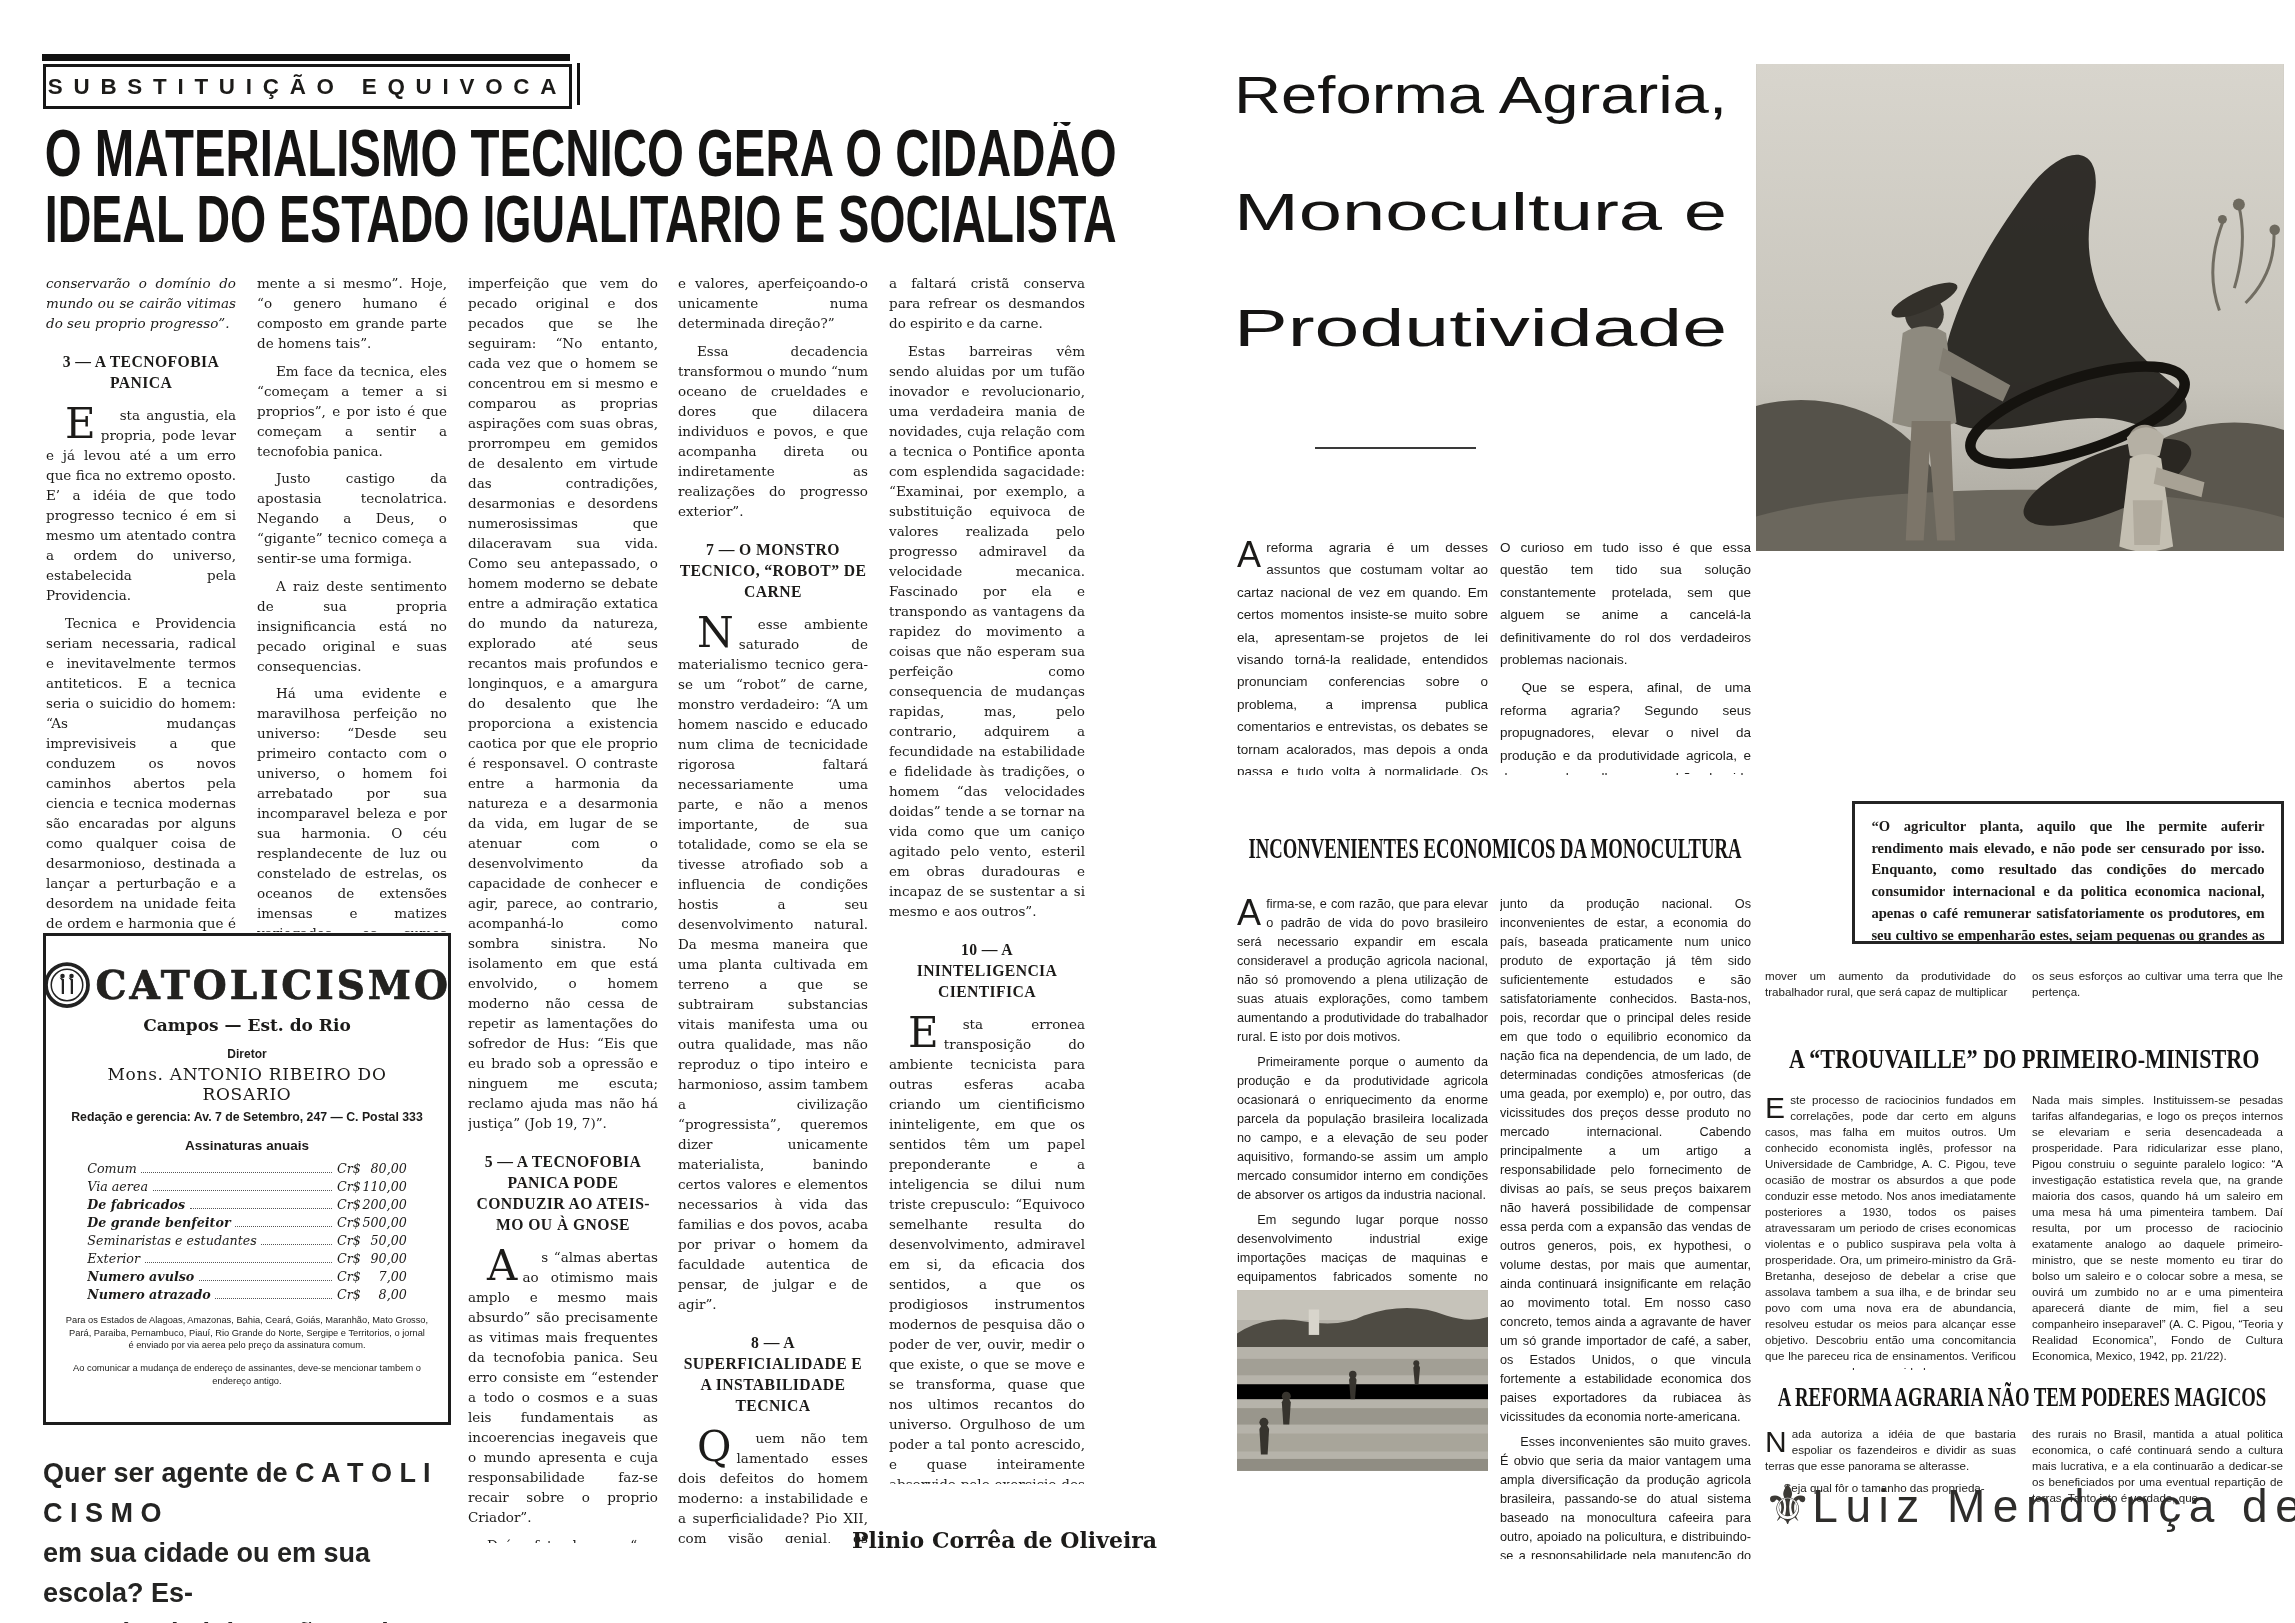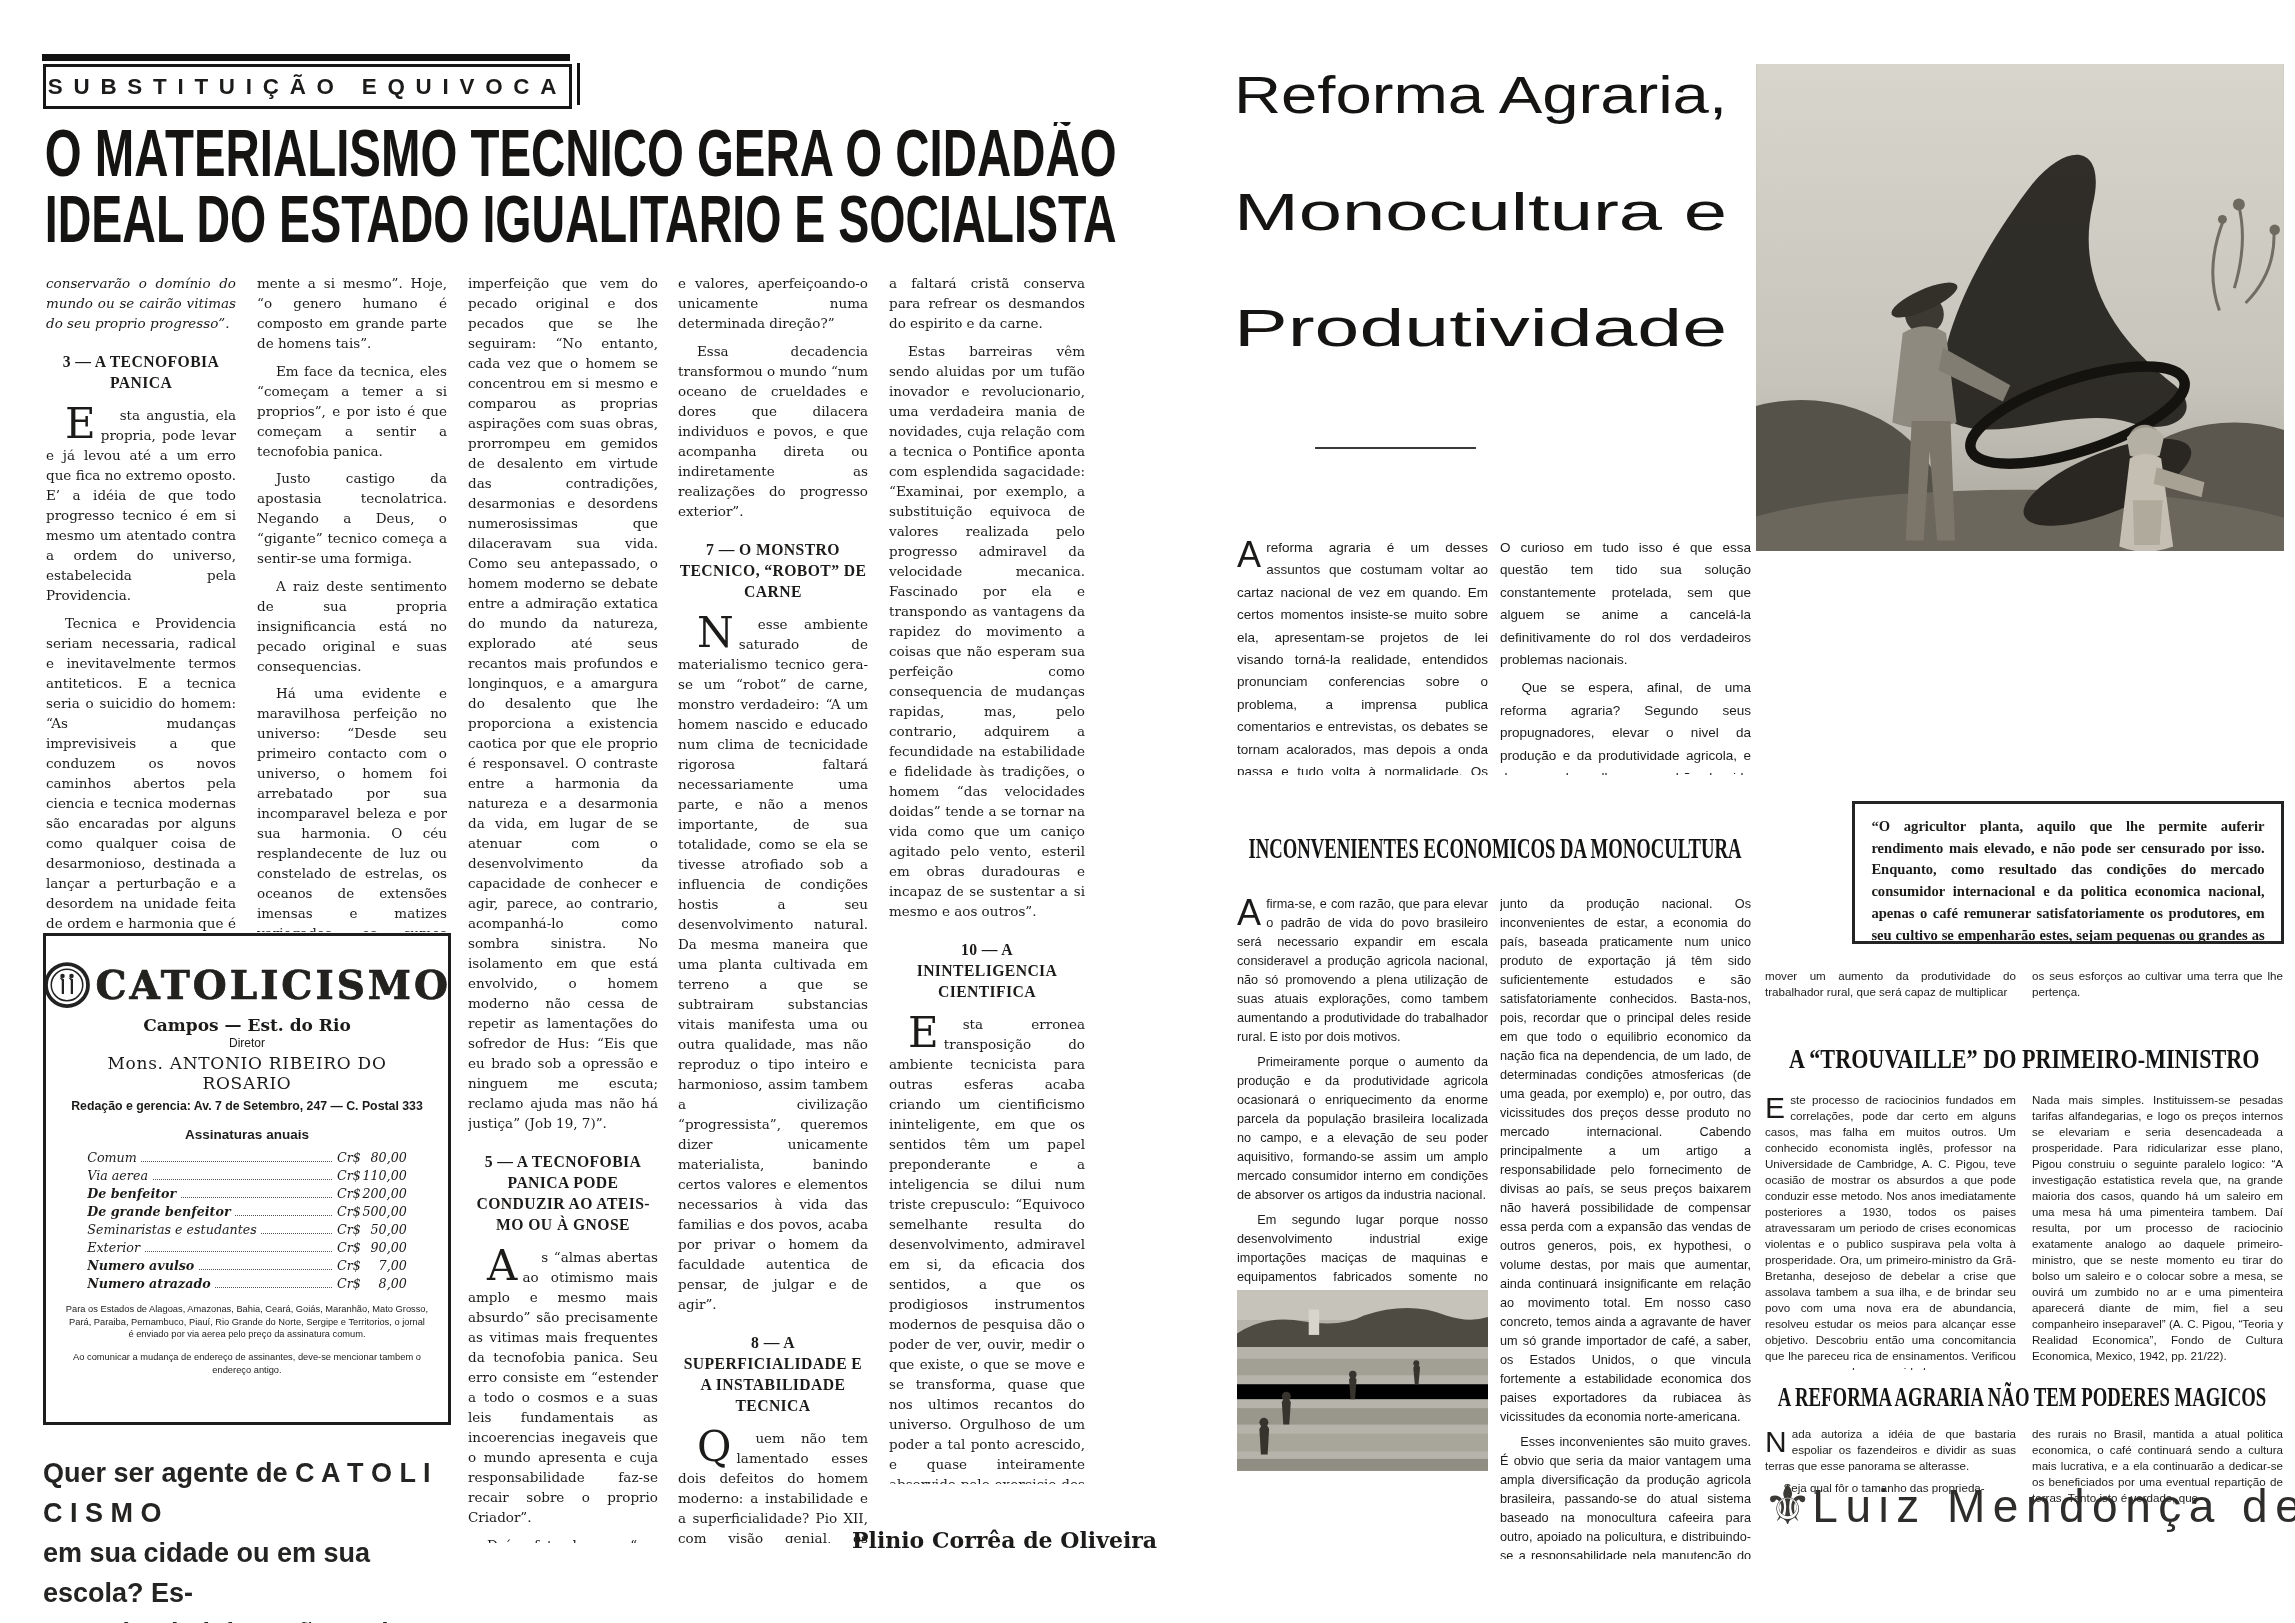--- a/index.html
+++ b/index.html
@@ -24,21 +24,21 @@
   .colsig{font-weight:700;font-size:22px;text-align:center;margin-top:19.4px;white-space:nowrap;}
   
   .adbox{position:absolute;left:43px;top:933px;width:408px;height:492px;border:3px solid #1d1d1d;
          padding:19.4px 19.4px 7.5px 19.4px;box-sizing:border-box;text-align:center;overflow:hidden;}
   .adlogo{display:flex;align-items:center;justify-content:center;gap:4.5px;margin-top:6px;}
   .adlogo .seal{width:48px;height:48px;flex:0 0 auto;}
   .adlogo .wordmark{font-family:"DejaVu Serif",serif;font-weight:700;font-size:39px;letter-spacing:3px;
                     color:#23221f;-webkit-text-stroke:0.7px #1a1a1a;}
   .adl1{font-weight:700;font-size:18.7px;letter-spacing:0.7px;margin-top:19.4px;}
   .adl2{font-weight:700;font-size:17px;margin-top:6px;}
-  .adl3{font-family:"Liberation Sans",sans-serif;font-weight:400;font-size:12px;margin-top:1px;}
+  .adl3{font-family:"Liberation Sans",sans-serif;font-weight:700;font-size:12px;margin-top:12px;}
   .adl4{font-size:17px;margin-top:3px;letter-spacing:0.7px;}
   .adl5{font-family:"Liberation Sans",sans-serif;font-weight:700;font-size:12.3px;margin-top:6px;}
   .adsub{font-family:"Liberation Sans",sans-serif;font-weight:700;font-size:13.5px;margin:13.5px 0 7.5px 0;}
   .rates{width:88%;margin:0 auto;text-align:left;font-style:italic;}
   .rate-row{display:flex;align-items:baseline;font-size:12.7px;line-height:18px;}
   .rate-row .lbl{white-space:nowrap;}
   .rate-row .lbl.b{font-weight:700;}
   .rate-row .leader{flex:1;border-bottom:1.5px dotted #555;margin:0 4.5px 3px 4.5px;}
   .rate-row .cur{white-space:nowrap;}
   .rate-row .val{width:46px;text-align:right;}
@@ -142,21 +142,21 @@
             <span class="cur">Cr$</span>
             <span class="val">80,00</span>
           </div>
           <div class="rate-row">
             <span class="lbl">Via aerea</span>
             <span class="leader"></span>
             <span class="cur">Cr$</span>
             <span class="val">110,00</span>
           </div>
           <div class="rate-row">
-            <span class="lbl b">De benfeitor</span>
+            <span class="lbl b">De fabricados</span>
             <span class="leader"></span>
             <span class="cur">Cr$</span>
             <span class="val">200,00</span>
           </div>
           <div class="rate-row">
             <span class="lbl b">De grande benfeitor</span>
             <span class="leader"></span>
             <span class="cur">Cr$</span>
             <span class="val">500,00</span>
           </div>

